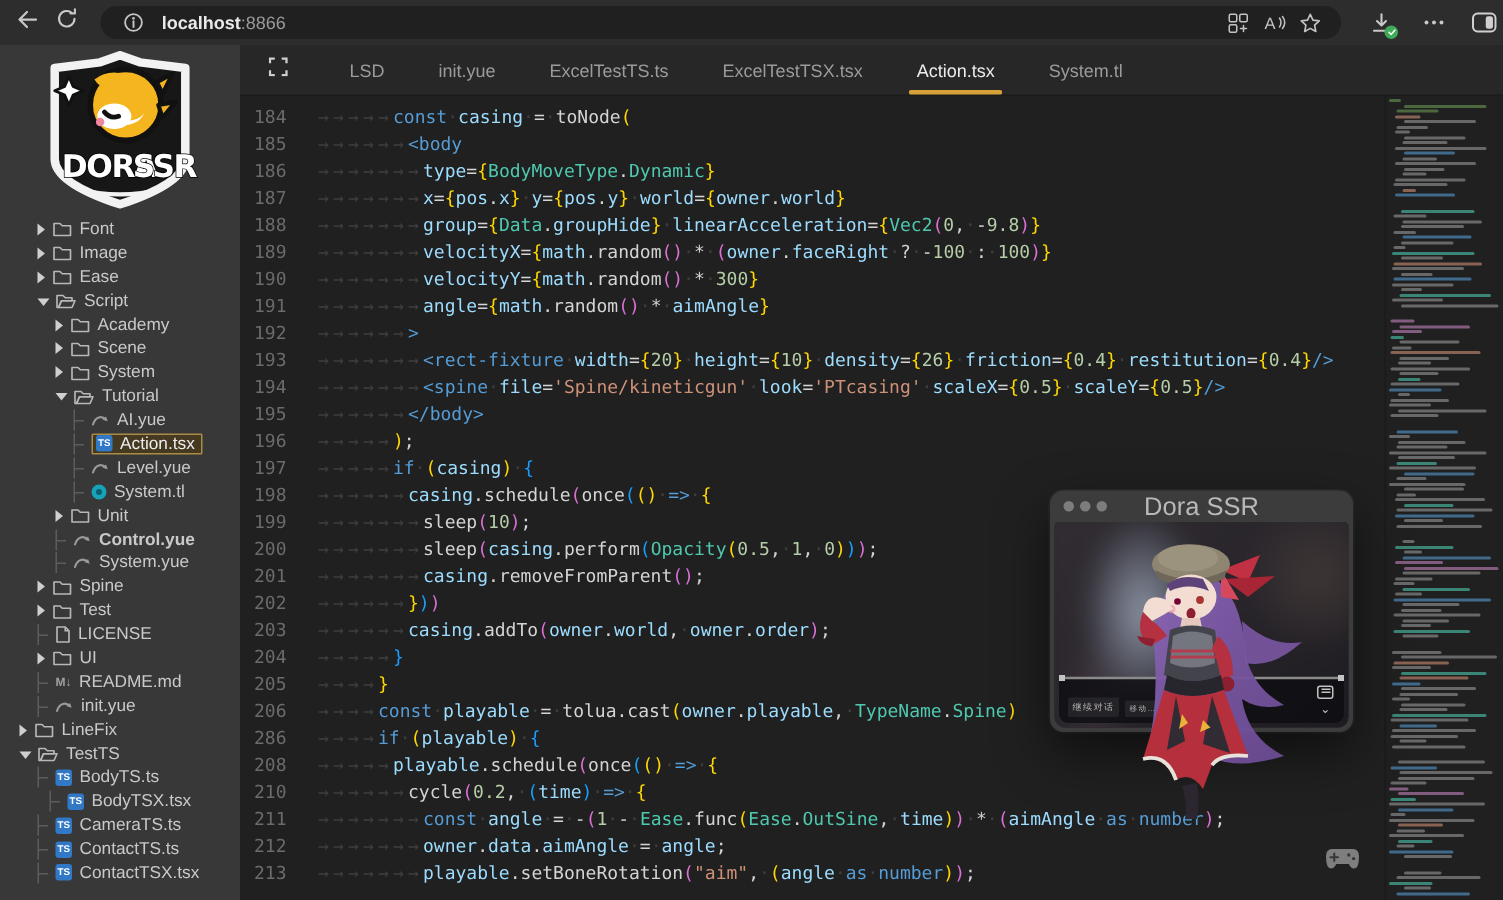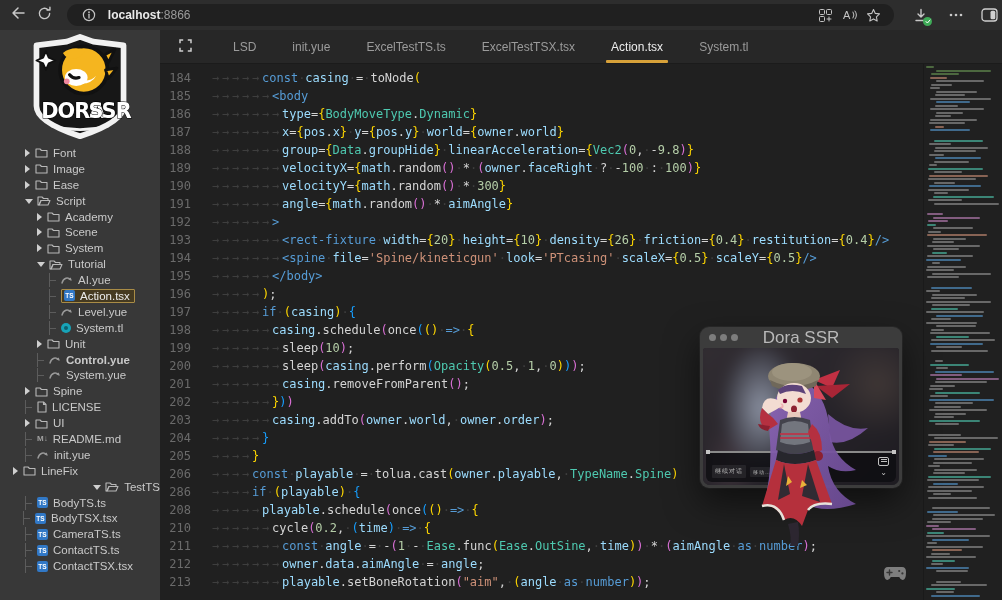--- a/index.html
+++ b/index.html
@@ -335,20 +335,29 @@
         <div class="tree-row" style="padding-left: 25px;">
           <span class="arw-r"></span>
           <span style="display: flex;">
             <svg width="13" height="11" viewBox="0 0 13 11">
               <path d="M1 2 h4 l1.5 1.5 H12 v6.5 H1 Z" fill="none" stroke="#b8b8b8" stroke-width="1.1" stroke-linejoin="round"></path>
             </svg>
           </span>
           <span class="lbl">Spine</span>
         </div>
         <div class="tree-row" style="padding-left: 25px;">
+          <span class="arw-r"></span>
+          <span style="display: flex;">
+            <svg width="13" height="11" viewBox="0 0 13 11">
+              <path d="M1 2 h4 l1.5 1.5 H12 v6.5 H1 Z" fill="none" stroke="#b8b8b8" stroke-width="1.1" stroke-linejoin="round"></path>
+            </svg>
+          </span>
+          <span class="lbl">Test</span>
+        </div>
+        <div class="tree-row" style="padding-left: 25px;">
           <span class="tick"></span>
           <span style="display: flex;">
             <svg width="10" height="12" viewBox="0 0 10 12">
               <path d="M1 1 h5.5 L9 3.5 V11 H1 Z" fill="none" stroke="#b8b8b8" stroke-width="1.1" stroke-linejoin="round"></path>
               <path d="M6.5 1 V3.5 H9" fill="none" stroke="#b8b8b8" stroke-width="1.1"></path>
             </svg>
           </span>
           <span class="lbl">LICENSE</span>
         </div>
         <div class="tree-row" style="padding-left: 25px;">
@@ -377,36 +386,36 @@
         </div>
         <div class="tree-row" style="padding-left: 13px;">
           <span class="arw-r"></span>
           <span style="display: flex;">
             <svg width="13" height="11" viewBox="0 0 13 11">
               <path d="M1 2 h4 l1.5 1.5 H12 v6.5 H1 Z" fill="none" stroke="#b8b8b8" stroke-width="1.1" stroke-linejoin="round"></path>
             </svg>
           </span>
           <span class="lbl">LineFix</span>
         </div>
-        <div class="tree-row" style="padding-left: 13px; justify-content: flex-end;">
+        <div class="tree-row" style="padding-left: 13px;">
           <span class="arw-d"></span>
           <span style="display: flex;">
             <svg width="14" height="11" viewBox="0 0 14 11">
               <path d="M1 2 h4 l1.5 1.5 H11 v2 H4 L2 10 H1 Z" fill="none" stroke="#b8b8b8" stroke-width="1.1" stroke-linejoin="round"></path>
               <path d="M4 5.5 h9 L11 10 H2 Z" fill="none" stroke="#b8b8b8" stroke-width="1.1" stroke-linejoin="round"></path>
             </svg>
           </span>
           <span class="lbl">TestTS</span>
         </div>
         <div class="tree-row" style="padding-left: 25px;">
           <span class="tick"></span>
           <span class="ts-badge" style="display: flex;">TS</span>
           <span class="lbl">BodyTS.ts</span>
         </div>
-        <div class="tree-row" style="padding-left: 23px;">
+        <div class="tree-row" style="padding-left: 33px;">
           <span class="tick"></span>
           <span class="ts-badge" style="display: flex;">TS</span>
           <span class="lbl">BodyTSX.tsx</span>
         </div>
         <div class="tree-row" style="padding-left: 25px;">
           <span class="tick"></span>
           <span class="ts-badge" style="display: flex;">TS</span>
           <span class="lbl">CameraTS.ts</span>
         </div>
         <div class="tree-row" style="padding-left: 25px;">

